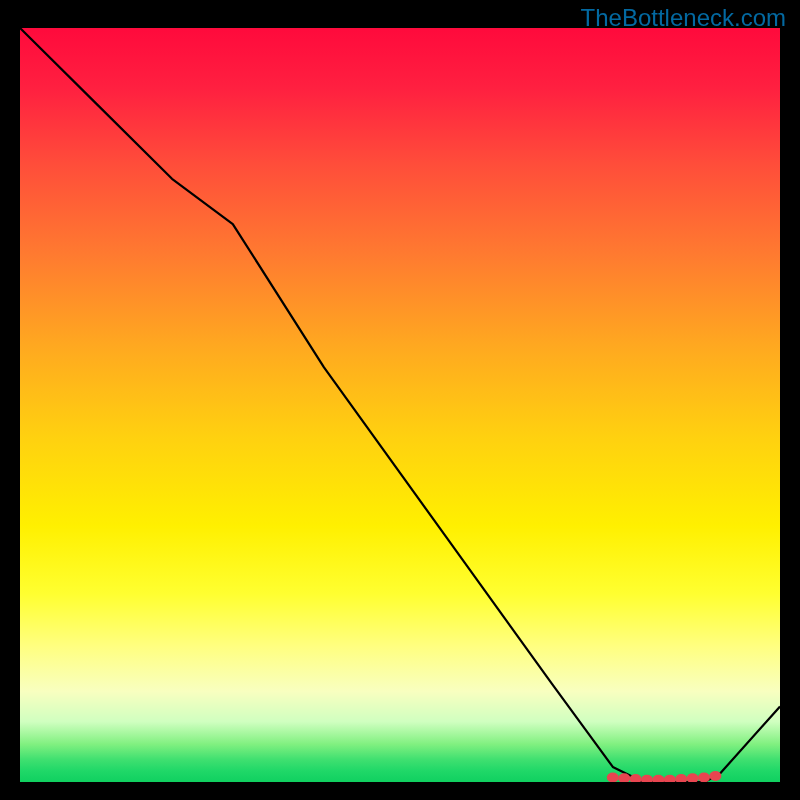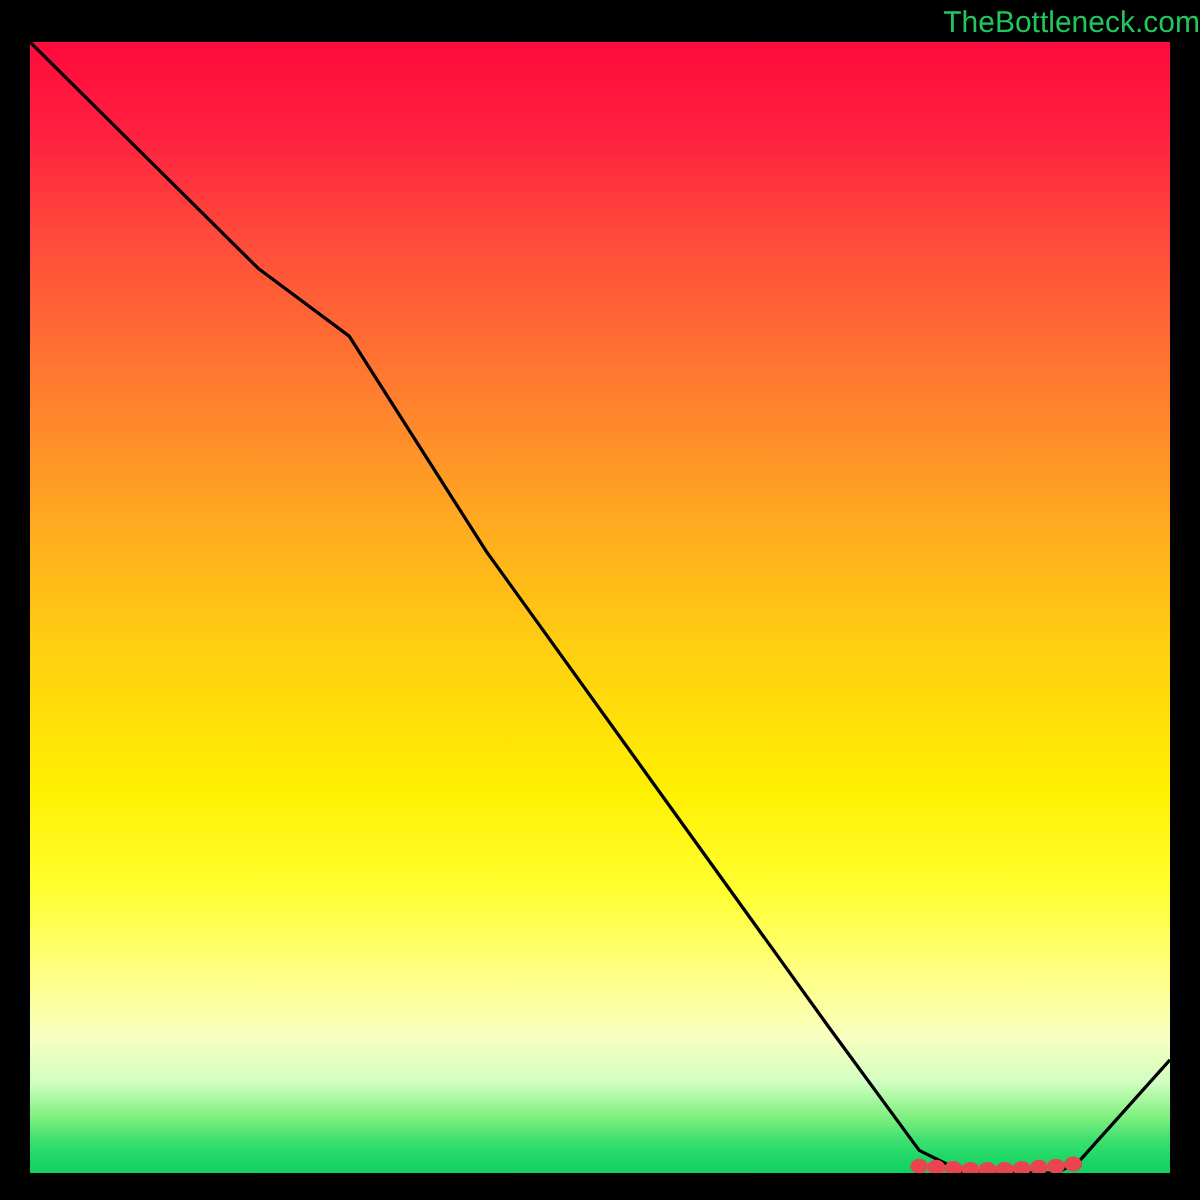--- a/index.html
+++ b/index.html
@@ -7,23 +7,23 @@
     width: 800px;
     height: 800px;
     background: #000;
     font-family: Arial, sans-serif;
     position: relative;
     overflow: hidden;
   }
   .watermark {
     position: absolute;
     top: 4px;
-    right: 0;
-    color: #22c55e;
-    font-size: 20px;
+    right: 14px;
+    color: #0369a1;
+    font-size: 24px;
     font-weight: 500;
     z-index: 10;
   }
   .plot-area {
     position: absolute;
     left: 20px;
     top: 28px;
     width: 760px;
     height: 754px;
     background: linear-gradient(to bottom,

